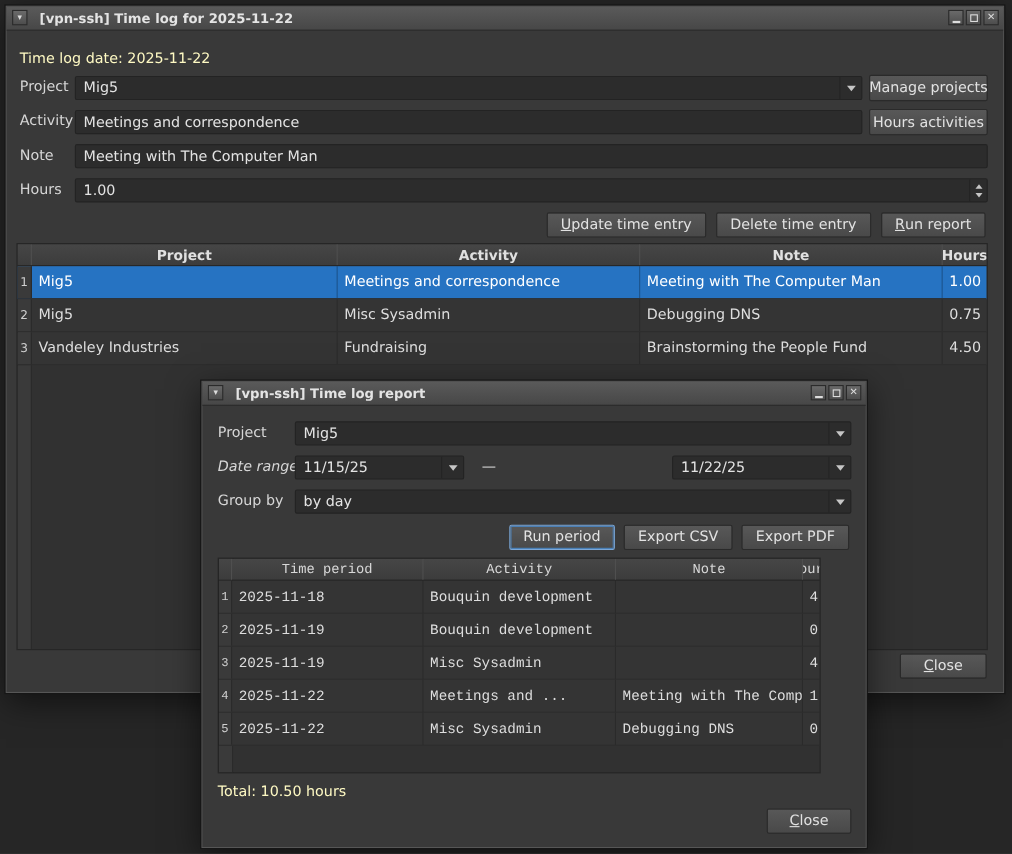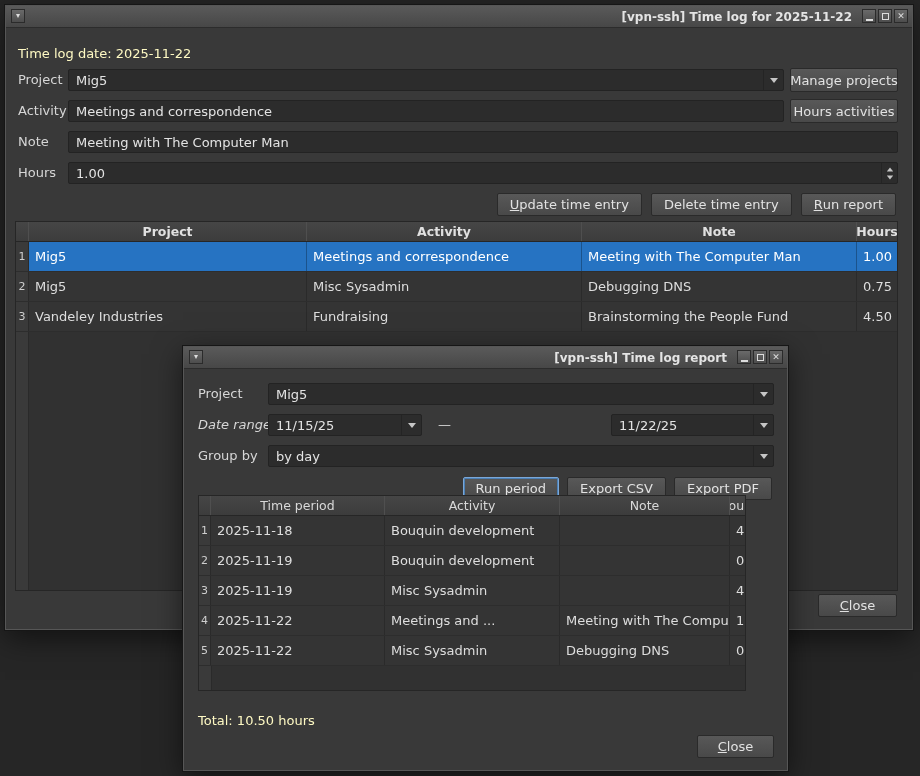--- a/index.html
+++ b/index.html
@@ -11,21 +11,21 @@
   }
   .window { position:absolute; background:#393939; border:1px solid #565656;
             outline:1px solid #161616; box-shadow:0 8px 28px rgba(0,0,0,.55); }
   .window.main   { left:5px; top:5px; width:908px; height:625px; }
   .window.report { left:183px; top:346px; width:605px; height:425px; }
 
   .titlebar { position:absolute; left:0; top:0; right:0; height:22px;
               background:linear-gradient(#5a5a5a,#474747);
               border-bottom:1px solid #2c2c2c; }
   .tb-title { position:absolute; left:30px; right:60px; top:0; height:22px; line-height:22px;
-              text-align:right; font-size:12px; font-weight:bold; color:#e4e4e4;
+              text-align:left; font-size:12px; font-weight:bold; color:#e4e4e4;
               white-space:nowrap; overflow:hidden; }
   .tb-icon, .tb-btn { width:14px; height:14px; background:linear-gradient(#6a6a6a,#4d4d4d);
               border:1px solid #2b2b2b; display:flex; align-items:center; justify-content:center;
               color:#ddd; font-size:8px; line-height:1; }
   .tb-icon { position:absolute; left:5px; top:3px; }
   .tb-btns { position:absolute; right:4px; top:3px; display:flex; gap:2px; }
   .glyph-min { width:7px; height:2px; background:#ddd; margin-top:7px; }
   .glyph-max { width:7px; height:7px; border:1px solid #ddd; }
   .glyph-close { font-size:9px; }
 
@@ -214,21 +214,21 @@
         <span class="tri-down"></span>
       </span>
   </div>
 
   <div class="btnrow actions">
     <button class="btn focus">Run period</button>
     <button class="btn">Export CSV</button>
     <button class="btn">Export PDF</button>
   </div>
 
-  <div class="table" style="left:14px; top:148px; width:548px; height:196px;">
+  <div class="table" style="left:14px; top:160px; width:548px; height:196px;font-family:Liberation Mono, monospace;">
     <div class="numstrip"></div>
     <div class="thead grid-rep">
       <div class="th"></div>
       <div class="th">Time period</div>
       <div class="th">Activity</div>
       <div class="th">Note</div>
       <div class="th" style="border-right:none;">Hours</div>
     </div>
     <div class="trow grid-rep">
       <div class="num">1</div>

